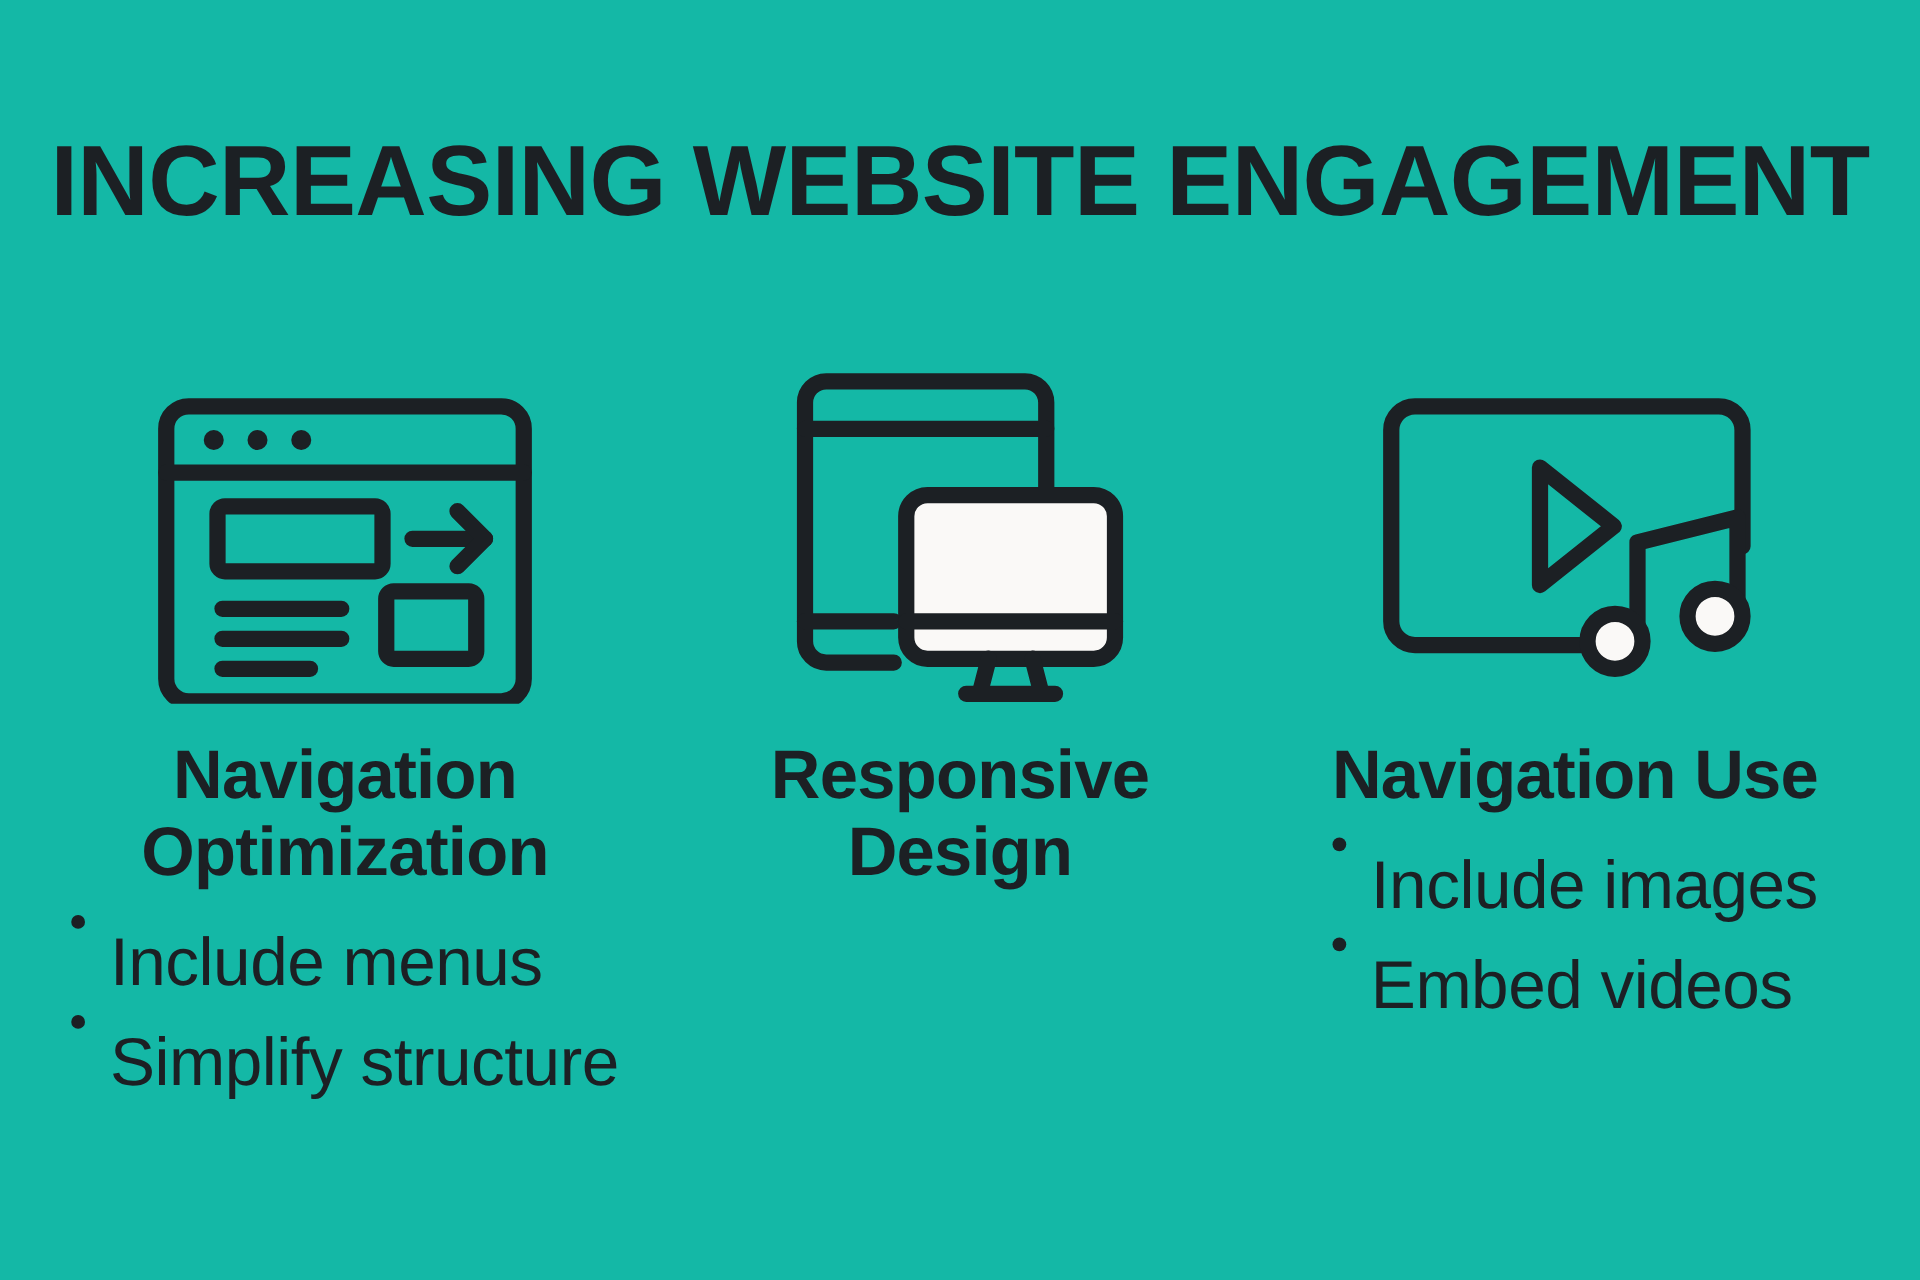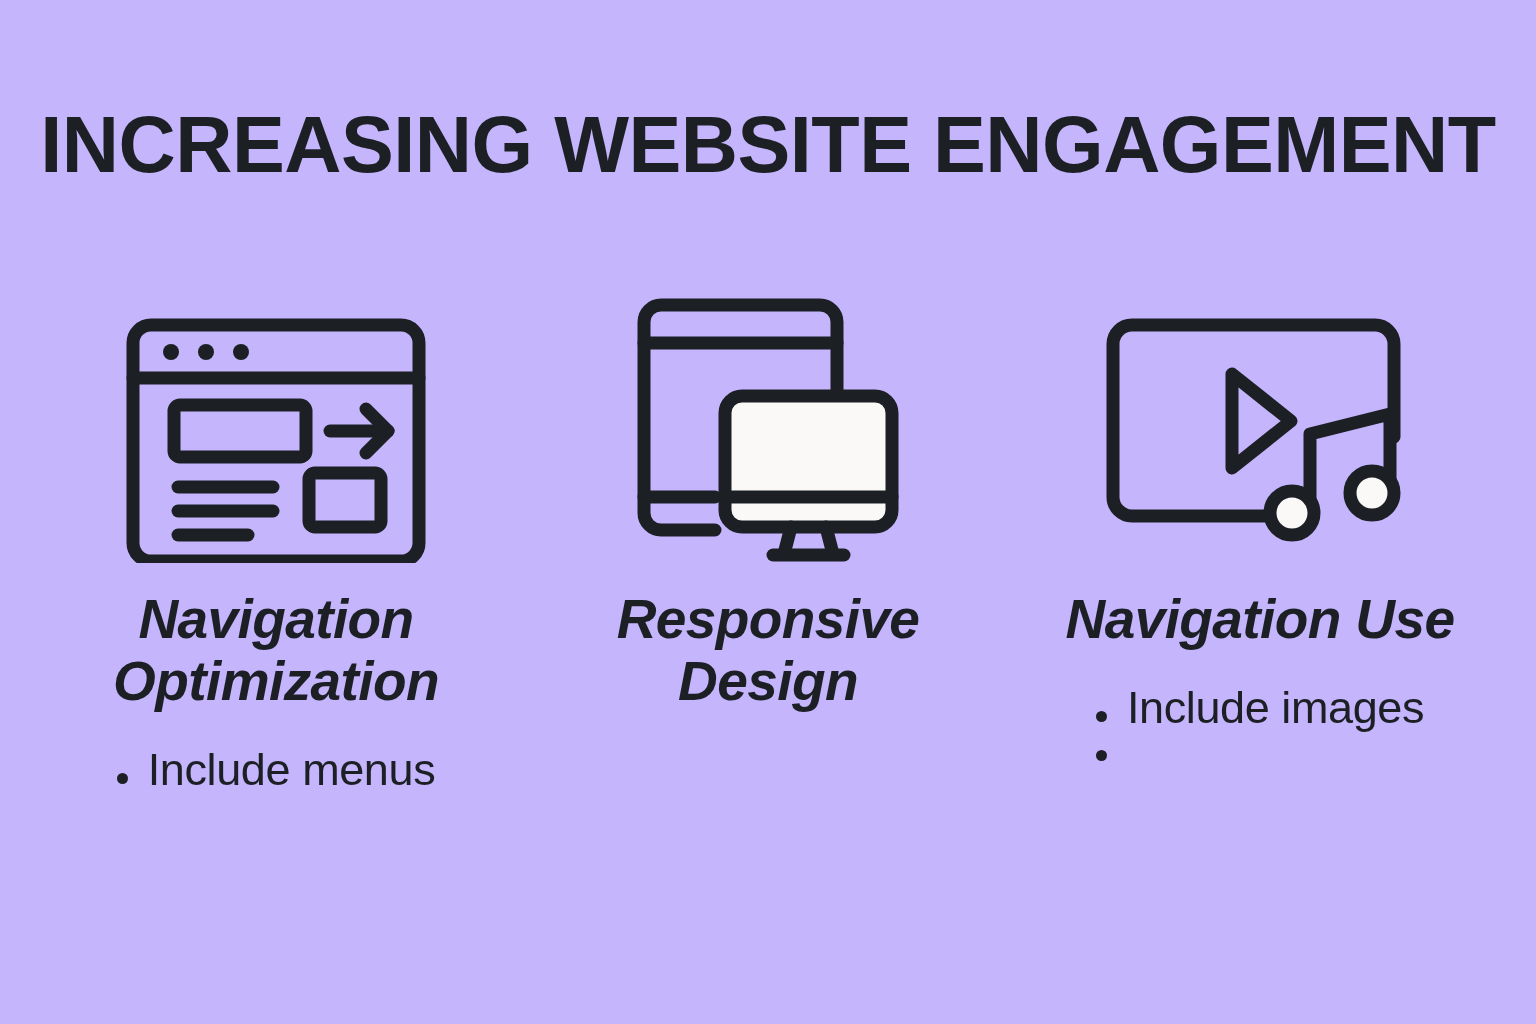--- a/index.html
+++ b/index.html
@@ -11,21 +11,21 @@
     height: 1024px;
     background: #FAF9F7;
     font-family: "Liberation Sans", sans-serif;
     overflow: hidden;
   }
 
   .poster {
     position: relative;
     width: 1536px;
     height: 1024px;
-    background: #c4b5fd;
+    background: #14b8a6;
     box-sizing: border-box;
   }
 
   
   .title {
     position: absolute;
     left: 0;
     top: 100px;
     width: 1536px;
     text-align: center;
@@ -72,34 +72,33 @@
 
   .heading {
     font-size: 55px;
     font-weight: bold;
     color: #1C2024;
     line-height: 62px;
     text-align: center;
     letter-spacing: -0.6px;
     margin-top: 10px;
     max-width: 420px;
-    font-style: italic;
   }
 
   .bullets {
     margin: 0;
     padding: 0;
     list-style: none;
     margin-top: 32px;
   }
   .bullet {
     display: flex;
     flex-direction: row;
-    align-items: flex-end;
-    font-size: 45px;
+    align-items: flex-start;
+    font-size: 54px;
     color: #1C2024;
     line-height: 52px;
     margin-bottom: 28px;
     letter-spacing: -0.4px;
     white-space: nowrap;
   }
   .bullet-dot {
     width: 11px;
     height: 11px;
     border-radius: 50%;
@@ -146,20 +145,24 @@
         </svg>
       </div>
 
       <div class="heading">Navigation Optimization</div>
 
       <ul class="bullets">
         <li class="bullet">
           <span class="bullet-dot"></span>
           <span class="bullet-text">Include menus</span>
         </li>
+        <li class="bullet">
+          <span class="bullet-dot"></span>
+          <span class="bullet-text">Simplify structure</span>
+        </li>
       </ul>
     </div>
 
     <div class="col col-2">
       <div class="icon-box">
         <svg width="262" height="272" viewBox="0 0 262 272" fill="none" stroke="#1C2024" stroke-width="13" stroke-linecap="round" stroke-linejoin="round">
 
           <path d="M78 233 H24 a17 17 0 0 1 -17 -17 V25 a17 17 0 0 1 17 -17 H183 a17 17 0 0 1 17 17 V102"></path>
 
           <line x1="7" y1="46" x2="200" y2="46"></line>
@@ -197,18 +200,19 @@
 
       <div class="heading">Navigation Use</div>
 
       <ul class="bullets">
         <li class="bullet">
           <span class="bullet-dot"></span>
           <span class="bullet-text">Include images</span>
         </li>
         <li class="bullet">
           <span class="bullet-dot"></span>
+          <span class="bullet-text">Embed videos</span>
         </li>
       </ul>
     </div>
 
   </div>
 </div>
 
 </body></html>

